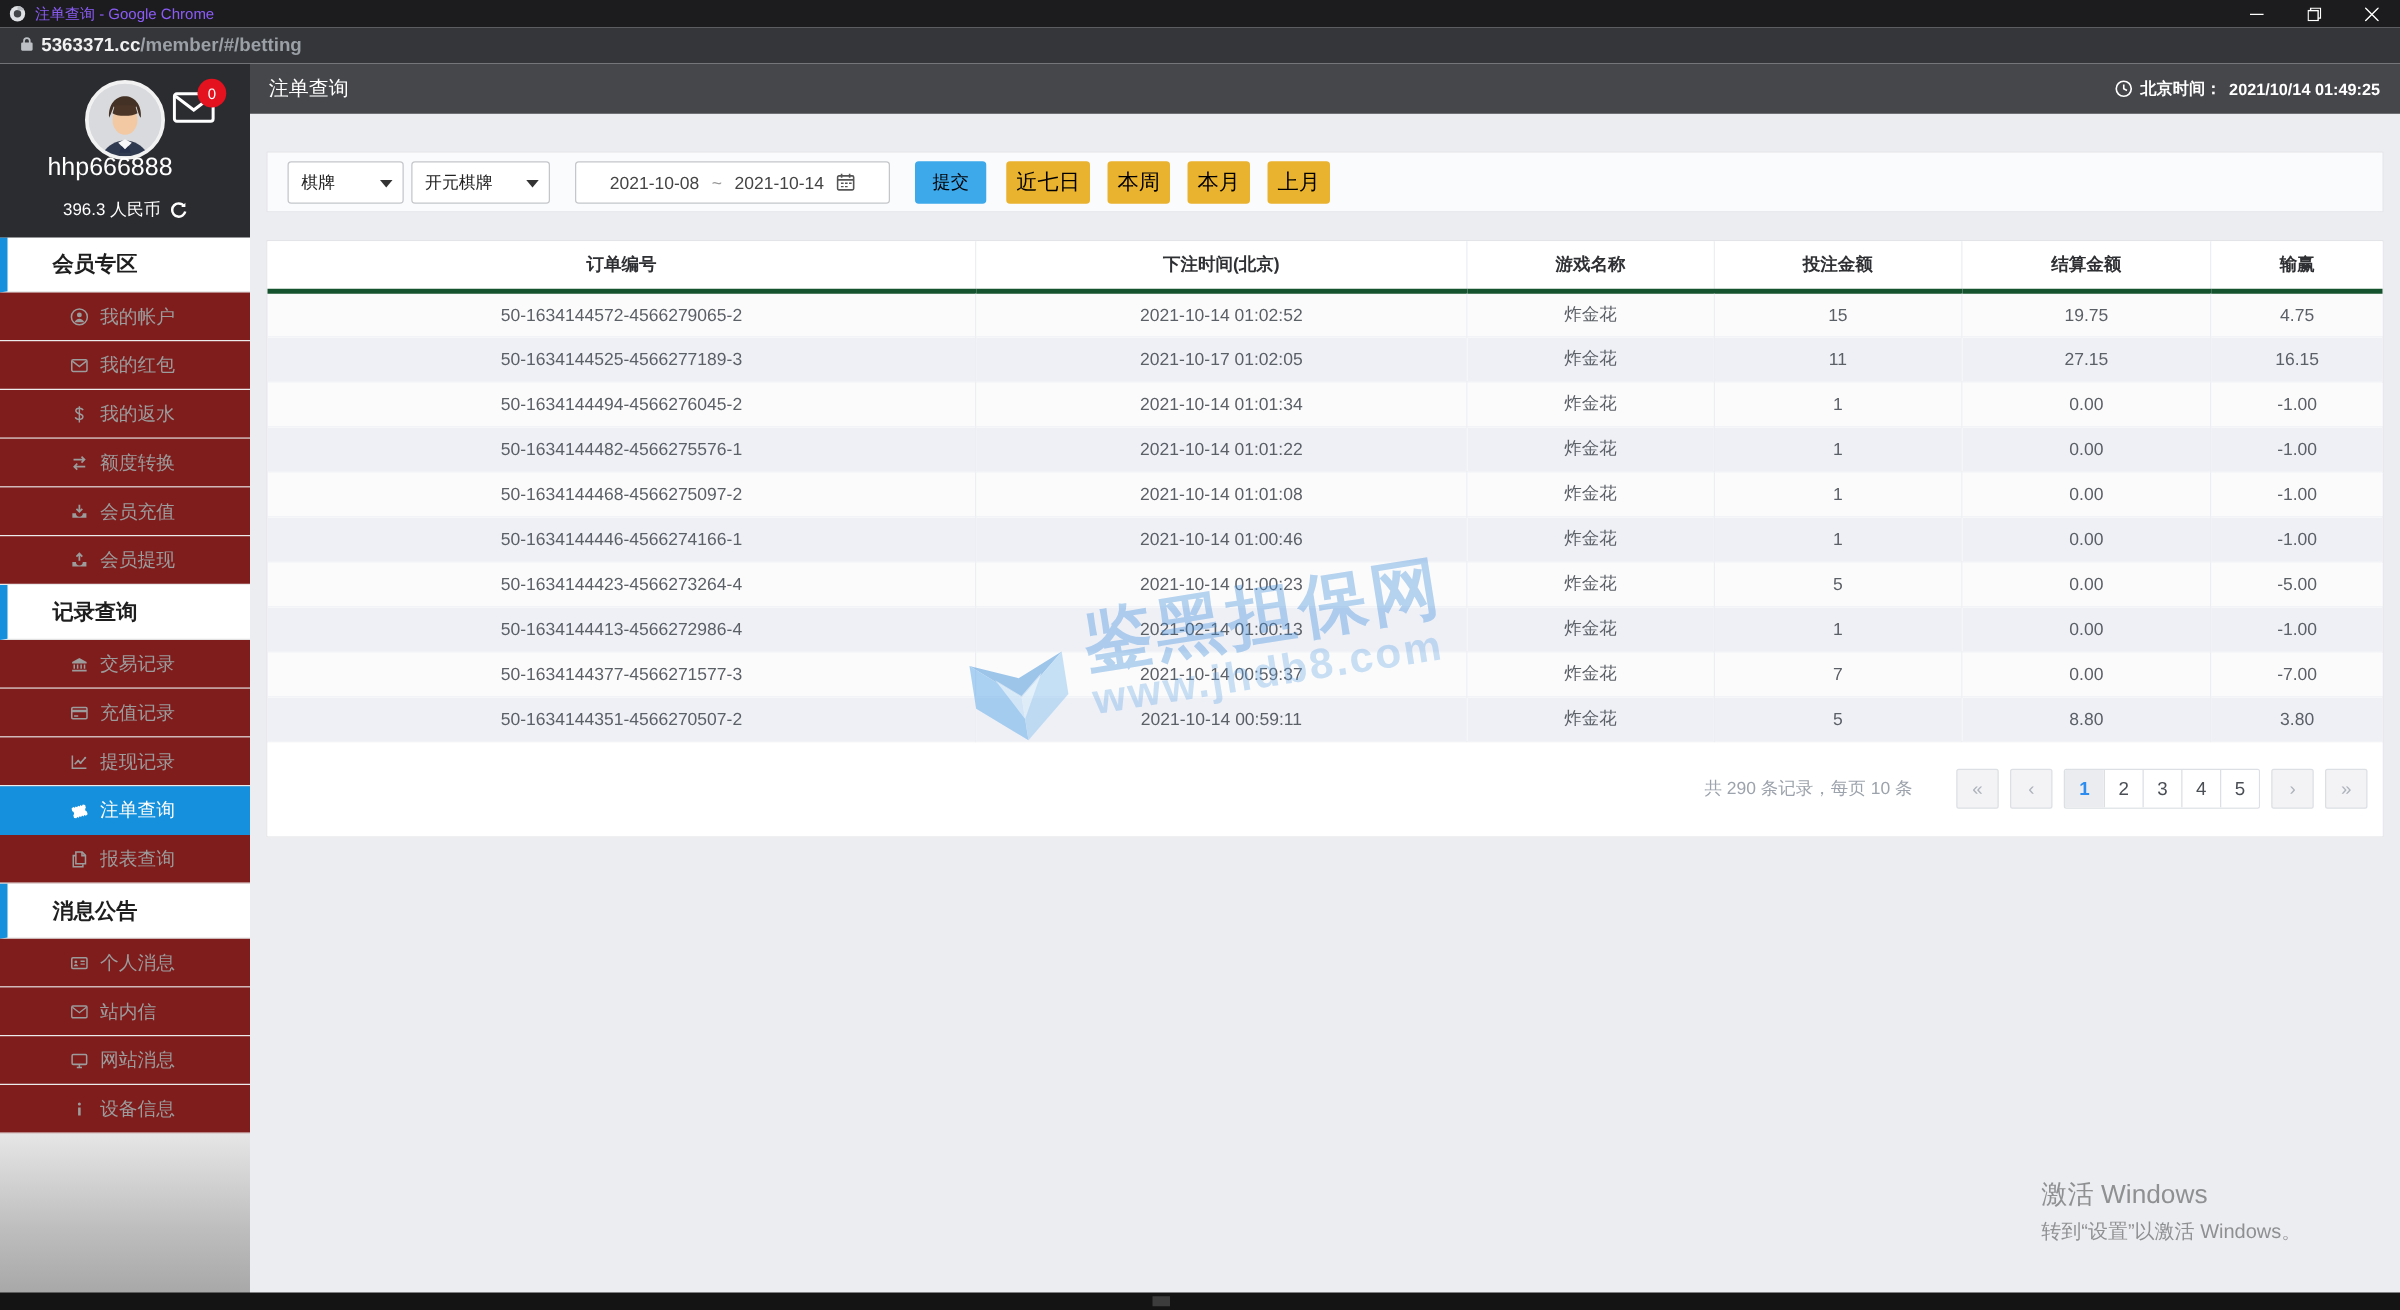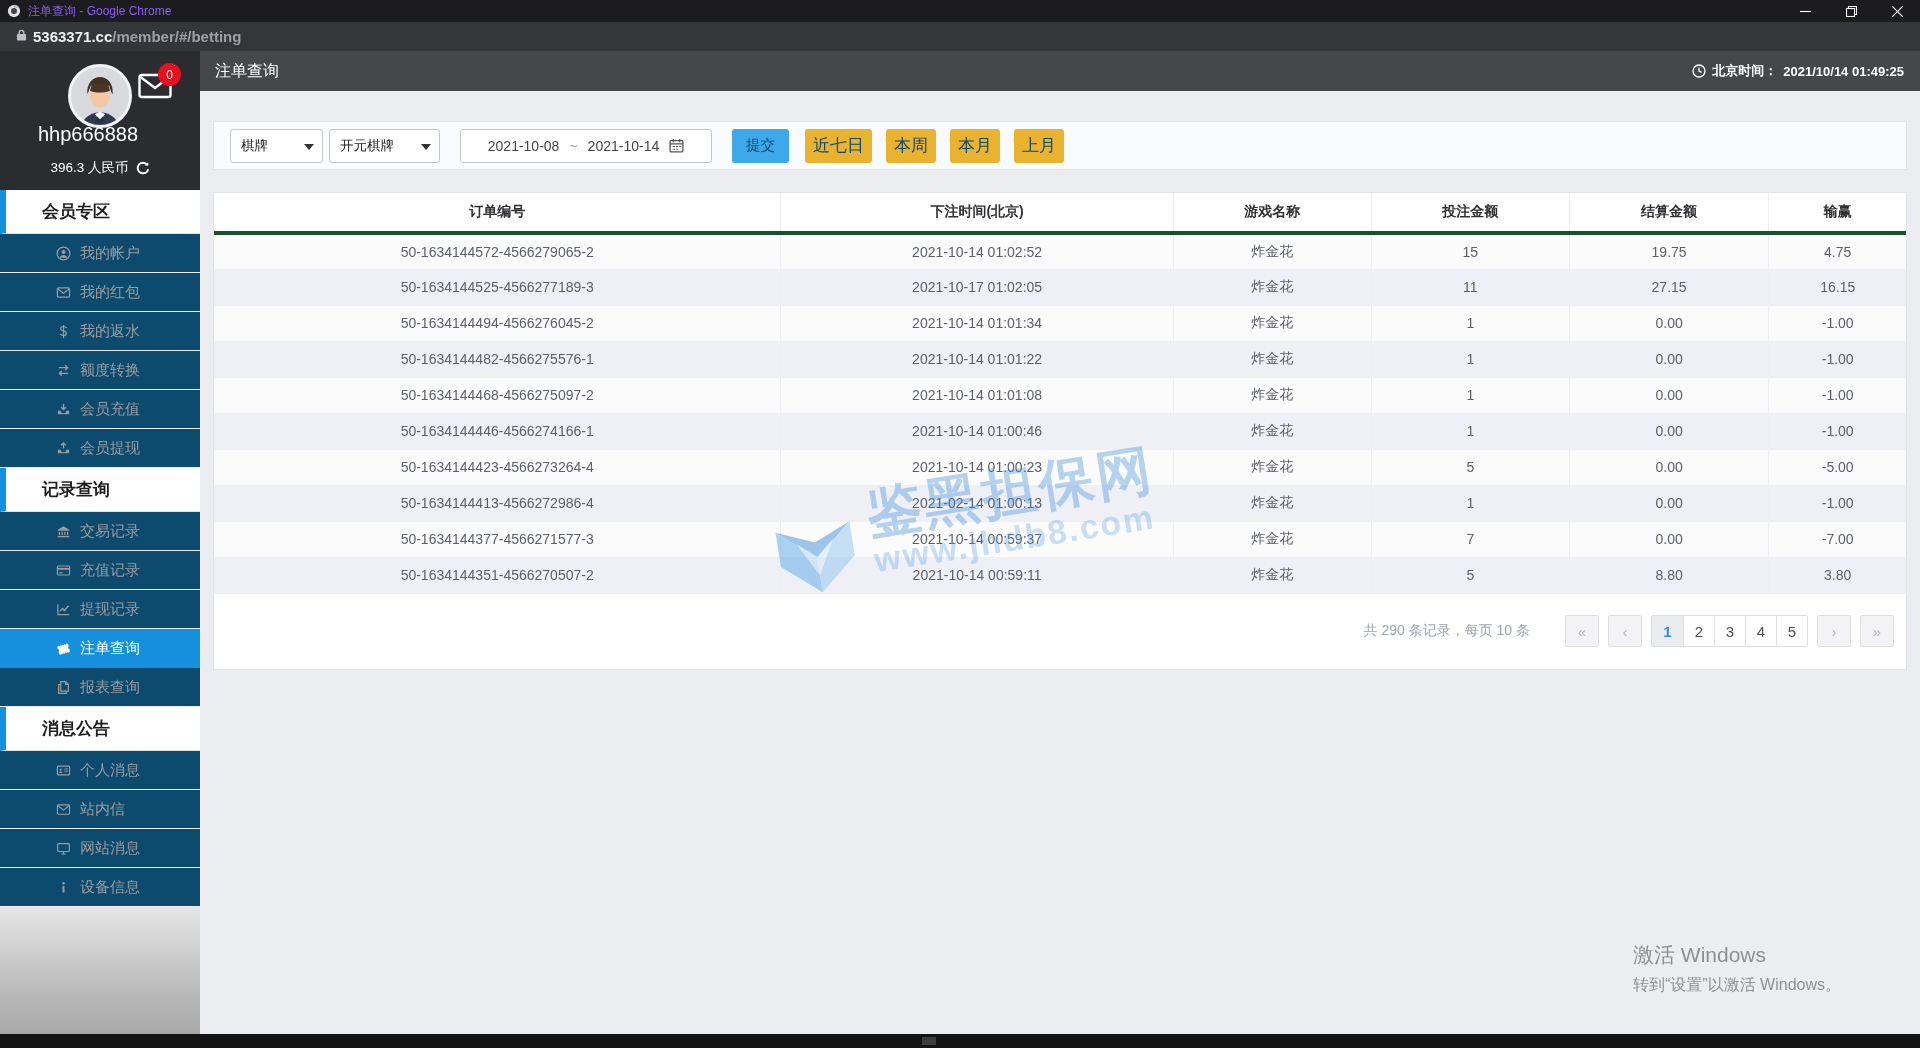--- a/index.html
+++ b/index.html
@@ -24,21 +24,21 @@
   .user-block { height:139px; background:#2b2c30; position:relative; flex:0 0 auto; }
   .avatar { position:absolute; left:68px; top:13px; width:64px; height:64px; border-radius:50%; border:3px solid #f2f2f2; background:#d9dade; overflow:hidden; }
   .mail-wrap { position:absolute; left:138px; top:22px; width:34px; height:26px; cursor:pointer; }
   .mail-badge { position:absolute; left:158px; top:12px; min-width:23px; height:23px; border-radius:50%; background:#e4111f; color:#fff; font-size:12px; display:flex; align-items:center; justify-content:center; }
   .user-name { position:absolute; top:72px; left:0; width:176px; text-align:center; color:#fff; font-size:20px; }
   .user-balance { position:absolute; top:108px; left:0; width:200px; text-align:center; color:#fff; font-size:13.5px; display:flex; align-items:center; justify-content:center; gap:7px; }
   .refresh-ic { width:14px; height:14px; cursor:pointer; }
 
   .nav { flex:0 0 auto; }
   .nav-section { height:44px; background:#fff; border-left:6px solid #1590dc; border-bottom:1px solid #e2e2e2; display:flex; align-items:center; padding-left:36px; font-size:17px; font-weight:bold; color:#1e1e1e; }
-  .nav-item { height:39px; background:#0c4a6e; border-bottom:1px solid #ececec; display:flex; align-items:center; gap:9px; padding-left:55px; color:#9c9c9c; font-size:15px; cursor:pointer; }
+  .nav-item { height:39px; background:#7f1d1d; border-bottom:1px solid #ececec; display:flex; align-items:center; gap:9px; padding-left:55px; color:#9c9c9c; font-size:15px; cursor:pointer; }
   .nav-item .ic { width:16px; height:16px; display:flex; align-items:center; justify-content:center; font-size:14px; }
   .nav-item .ic svg { width:15px; height:15px; }
   .nav-item.active { background:#1590dc; color:#fff; border-bottom-color:#1590dc; }
   .sidebar-filler { flex:1; background:linear-gradient(180deg,#e6e6e6 0%,#bdbdbd 55%,#a2a2a2 100%); }
 
   
   .main { flex:1; display:flex; flex-direction:column; position:relative; background:#ecedf1; }
   .page-header { height:40px; background:#46474b; color:#fff; display:flex; align-items:center; justify-content:space-between; padding:0 16px 0 15px; flex:0 0 auto; }
   .page-title { font-size:16px; }
   .bj-time { display:flex; align-items:center; gap:6px; font-size:13px; font-weight:bold; }
@@ -47,21 +47,21 @@
   .content { flex:1; padding:30px 13px 0 13px; position:relative; }
 
   
   .filter-panel { height:49px; background:#fafbfc; border:1px solid #e3e4e8; display:flex; align-items:center; padding-left:16px; }
   .sel { position:relative; height:34px; background:#fff; border:1px solid #c4c6ca; border-radius:3px; display:flex; align-items:center; padding:0 24px 0 10px; font-size:13.5px; color:#222; cursor:pointer; }
   .sel .caret { position:absolute; right:8px; top:14px; width:0; height:0; border-left:5px solid transparent; border-right:5px solid transparent; border-top:6px solid #333; }
   .sel1 { width:93px; margin-right:6px; }
   .sel2 { width:111px; margin-right:20px; }
   .daterange { width:252px; height:34px; background:#fff; border:1px solid #c4c6ca; border-radius:3px; display:flex; align-items:center; justify-content:center; gap:10px; font-size:14px; color:#454545; margin-right:20px; cursor:text; }
   .daterange svg { width:15px; height:15px; }
-  .btn { height:34px; border:none; border-radius:3px; color:#0c4a6e; cursor:pointer; font-family:inherit; }
+  .btn { height:34px; border:none; border-radius:3px; color:#000000; cursor:pointer; font-family:inherit; }
   .btn-submit { background:#3da8ea; font-size:14.5px; padding:0 14px; margin-right:16px; }
   .btn-quick { background:#eab32f; font-size:17px; padding:0 8px; margin-right:14px; }
 
   
   .table-panel { margin-top:22px; background:#fff; border:1px solid #e3e4e8; }
   table { width:100%; border-collapse:collapse; table-layout:fixed; }
   thead th { height:40px; font-size:14px; color:#2f3033; font-weight:bold; border-right:1px solid #eceef2; border-bottom:4px solid #14532d; text-align:center; background:#fff;margin-top:37px; }
   thead th:last-child { border-right:none; }
   tbody td { height:36px; font-size:14px; color:#5b5f66; text-align:center; border-right:1px solid #eceef2; border-bottom:1px solid #eef0f3; overflow:hidden; white-space:nowrap; }
   tbody td:last-child { border-right:none; }

